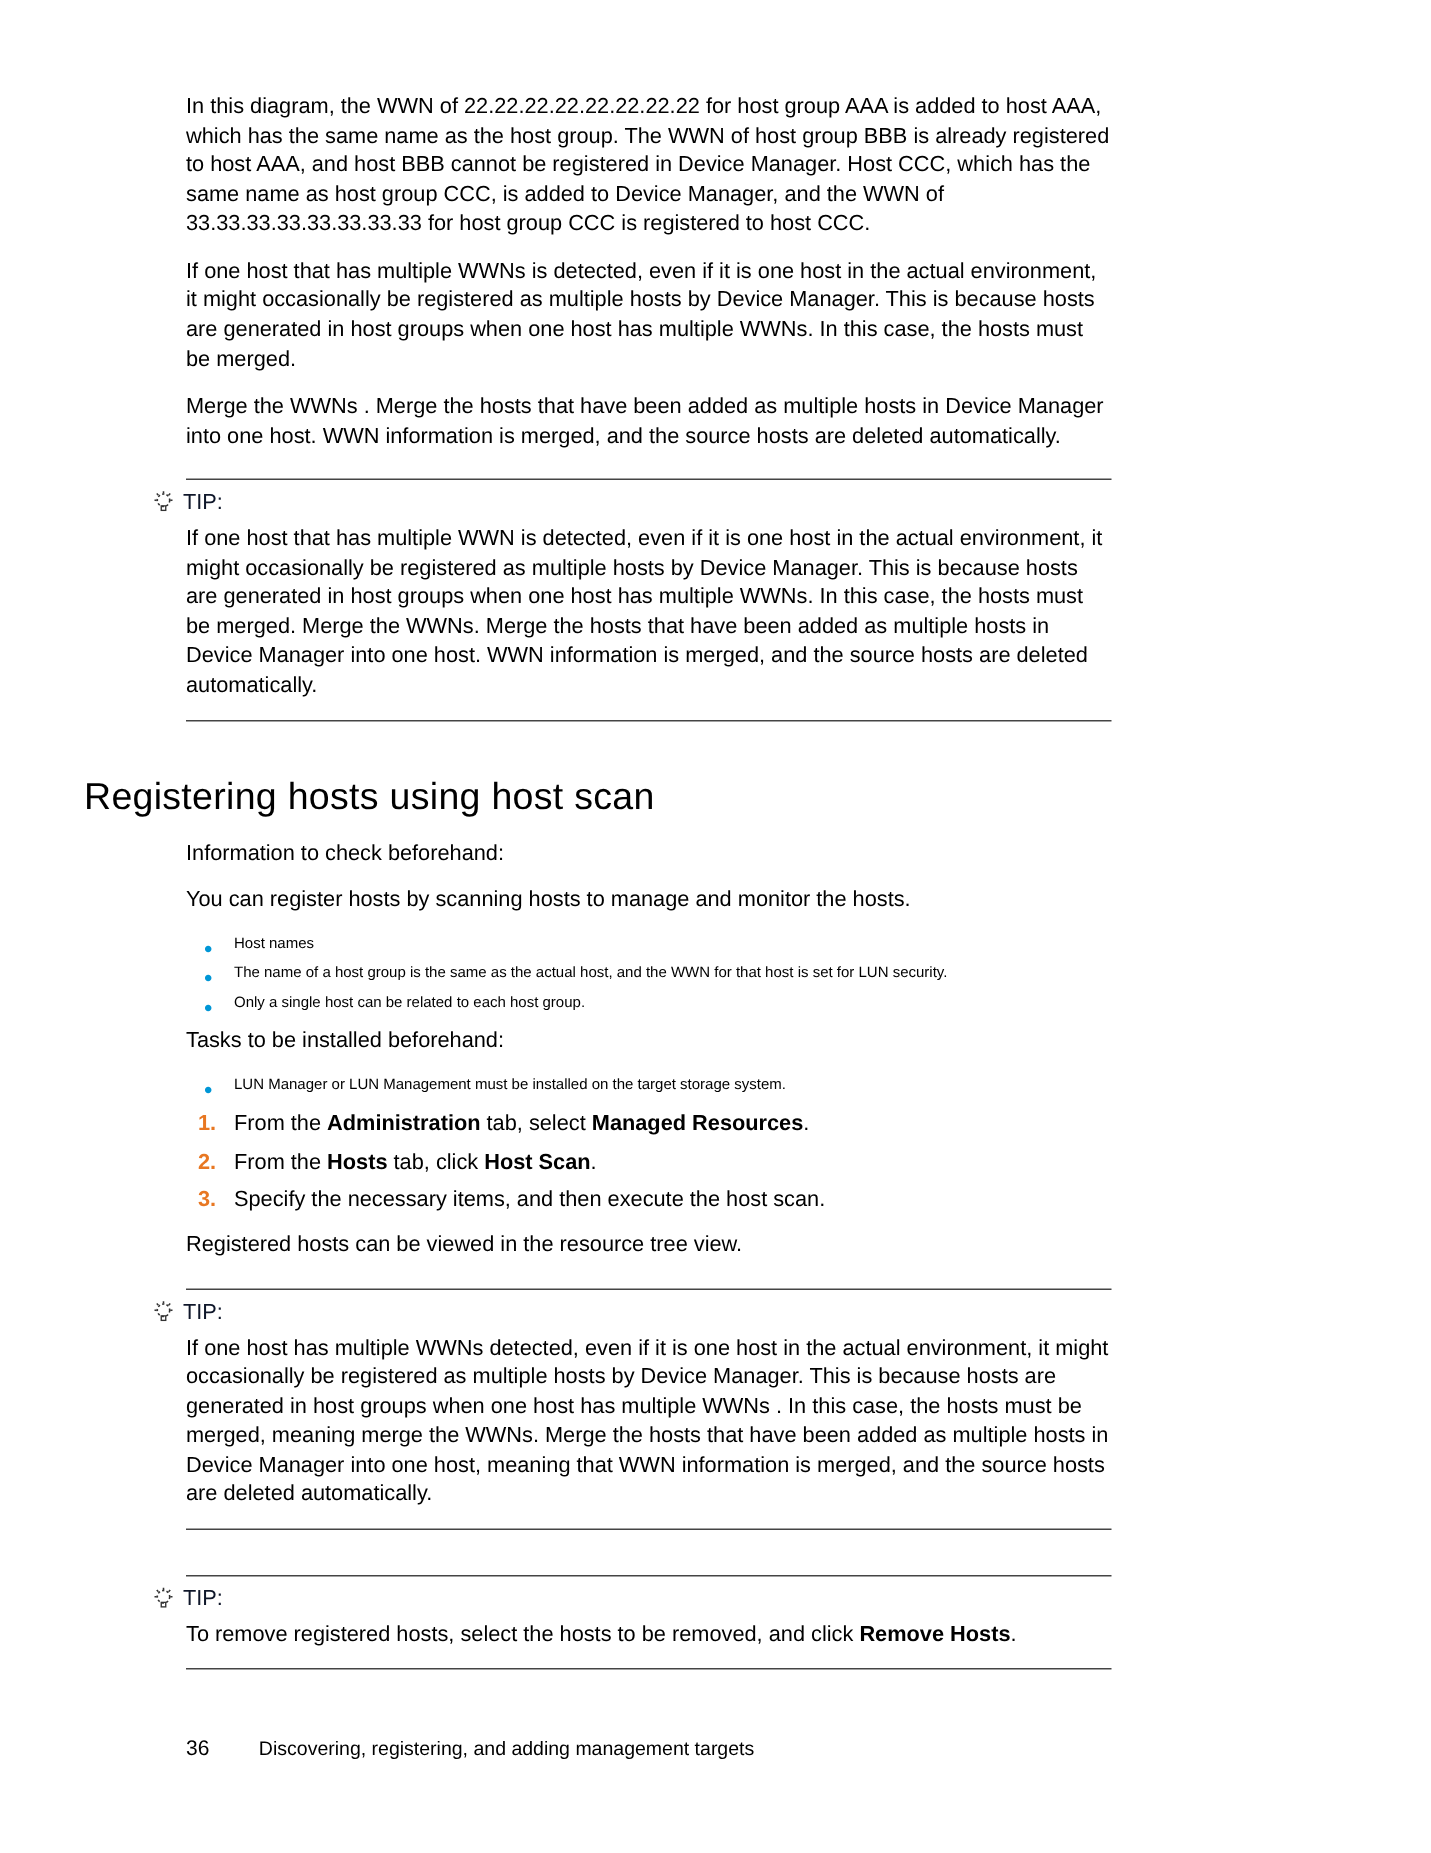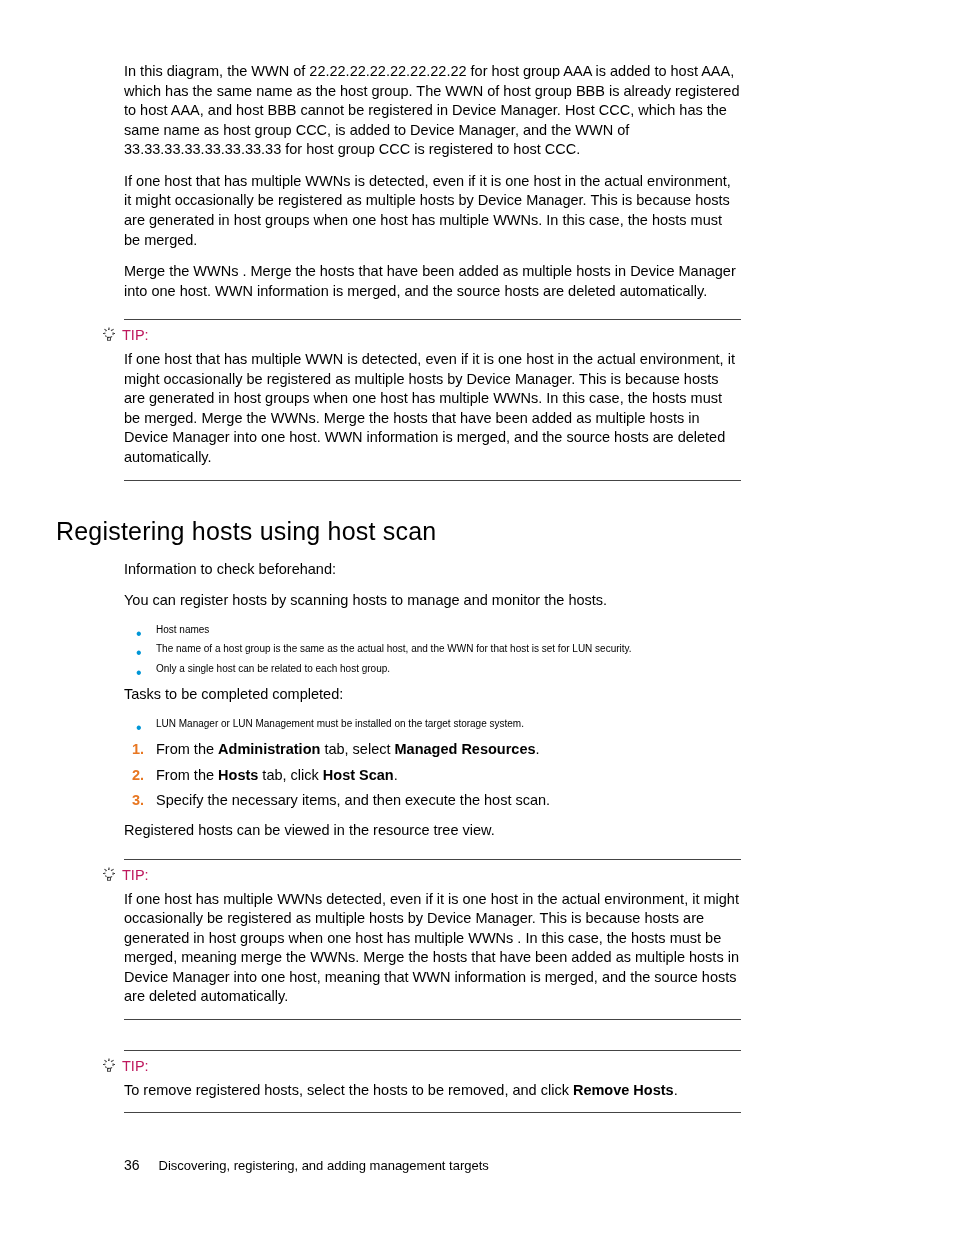--- a/index.html
+++ b/index.html
@@ -49,21 +49,21 @@
     border-top: 1px solid #444;
     margin: 10px 0 0 0;
   }
   .tip-label-row {
     display: flex;
     align-items: center;
     margin-bottom: 6px;
     margin-left: -24px;
   }
   .tip-label {
-    color: #be185d;
+    color: #0f172a;
     font-size: 14.5px;
     margin-left: 4px;
   }
   .bulb-icon {
     width: 18px;
     height: 18px;
     flex-shrink: 0;
   }
   ul.bullets {
     list-style: none;
@@ -107,21 +107,21 @@
     left: 8px;
     top: 0;
   }
   .footer {
     position: absolute;
     left: 124px;
     bottom: 62px;
     font-size: 13px;
     display: flex;
     align-items: baseline;
-    gap: 19px;
+    gap: 33px;
   }
   .footer-page {
     font-size: 14px;
   }
   b { font-weight: bold; }
 </style>
 </head>
 <body>
 
 <div class="page">
@@ -153,21 +153,21 @@
   <h2 class="section-heading">Registering hosts using host scan</h2>
 
   <div class="body-indent">
     <p>Information to check beforehand:</p>
     <p>You can register hosts by scanning hosts to manage and monitor the hosts.</p>
     <ul class="bullets">
       <li>Host names</li>
       <li>The name of a host group is the same as the actual host, and the WWN for that host is set for LUN security.</li>
       <li>Only a single host can be related to each host group.</li>
     </ul>
-    <p>Tasks to be completed completed:</p>
+    <p>Tasks to be installed beforehand:</p>
     <ul class="bullets">
       <li>LUN Manager or LUN Management must be installed on the target storage system.</li>
     </ul>
     <ol class="steps">
       <li><span>From the </span><b>Administration</b><span> tab, select </span><b>Managed Resources</b><span>.</span></li>
       <li><span>From the </span><b>Hosts</b><span> tab, click </span><b>Host Scan</b><span>.</span></li>
       <li><span>Specify the necessary items, and then execute the host scan.</span></li>
     </ol>
     <p>Registered hosts can be viewed in the resource tree view.</p>
   </div>

